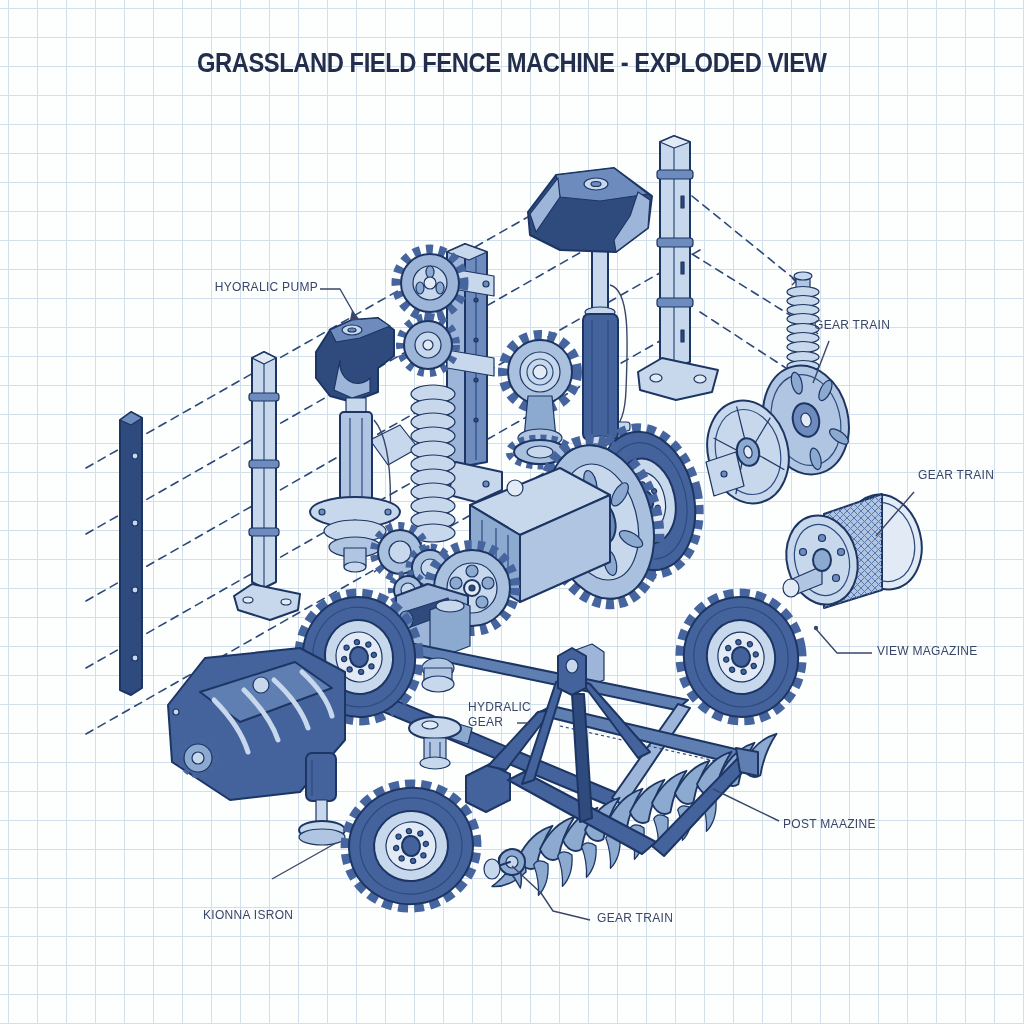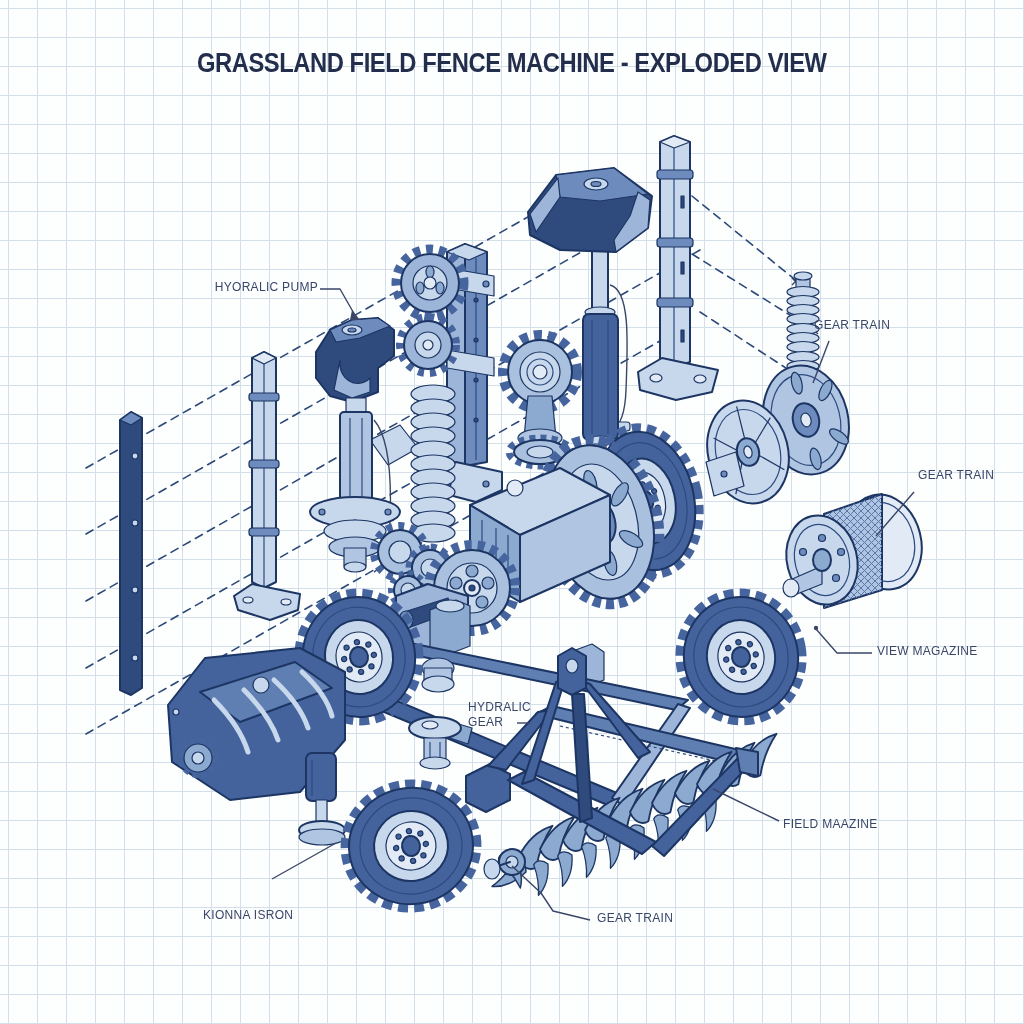--- a/index.html
+++ b/index.html
@@ -491,19 +491,19 @@
 
 <div class="lbl" style="left:918px;top:468px;">GEAR TRAIN</div>
 
 <div class="lbl" style="left:877px;top:644px;">VIEW MAGAZINE</div>
 
 <div class="lbl two" style="left:468px;top:700px;width:70px;">
   <span>HYDRALIC</span><br>
   <span>GEAR</span>
 </div>
 
-<div class="lbl" style="left:783px;top:817px;">FIELD MAAZINE</div>
+<div class="lbl" style="left:783px;top:817px;">POST MAAZINE</div>
 
 <div class="lbl" style="left:597px;top:911px;">GEAR TRAIN</div>
 
 <div class="lbl" style="left:203px;top:873px;font-size:12px;margin-top:35px;">KIONNA ISRON</div>
 
 </div>
 
 </body></html>

